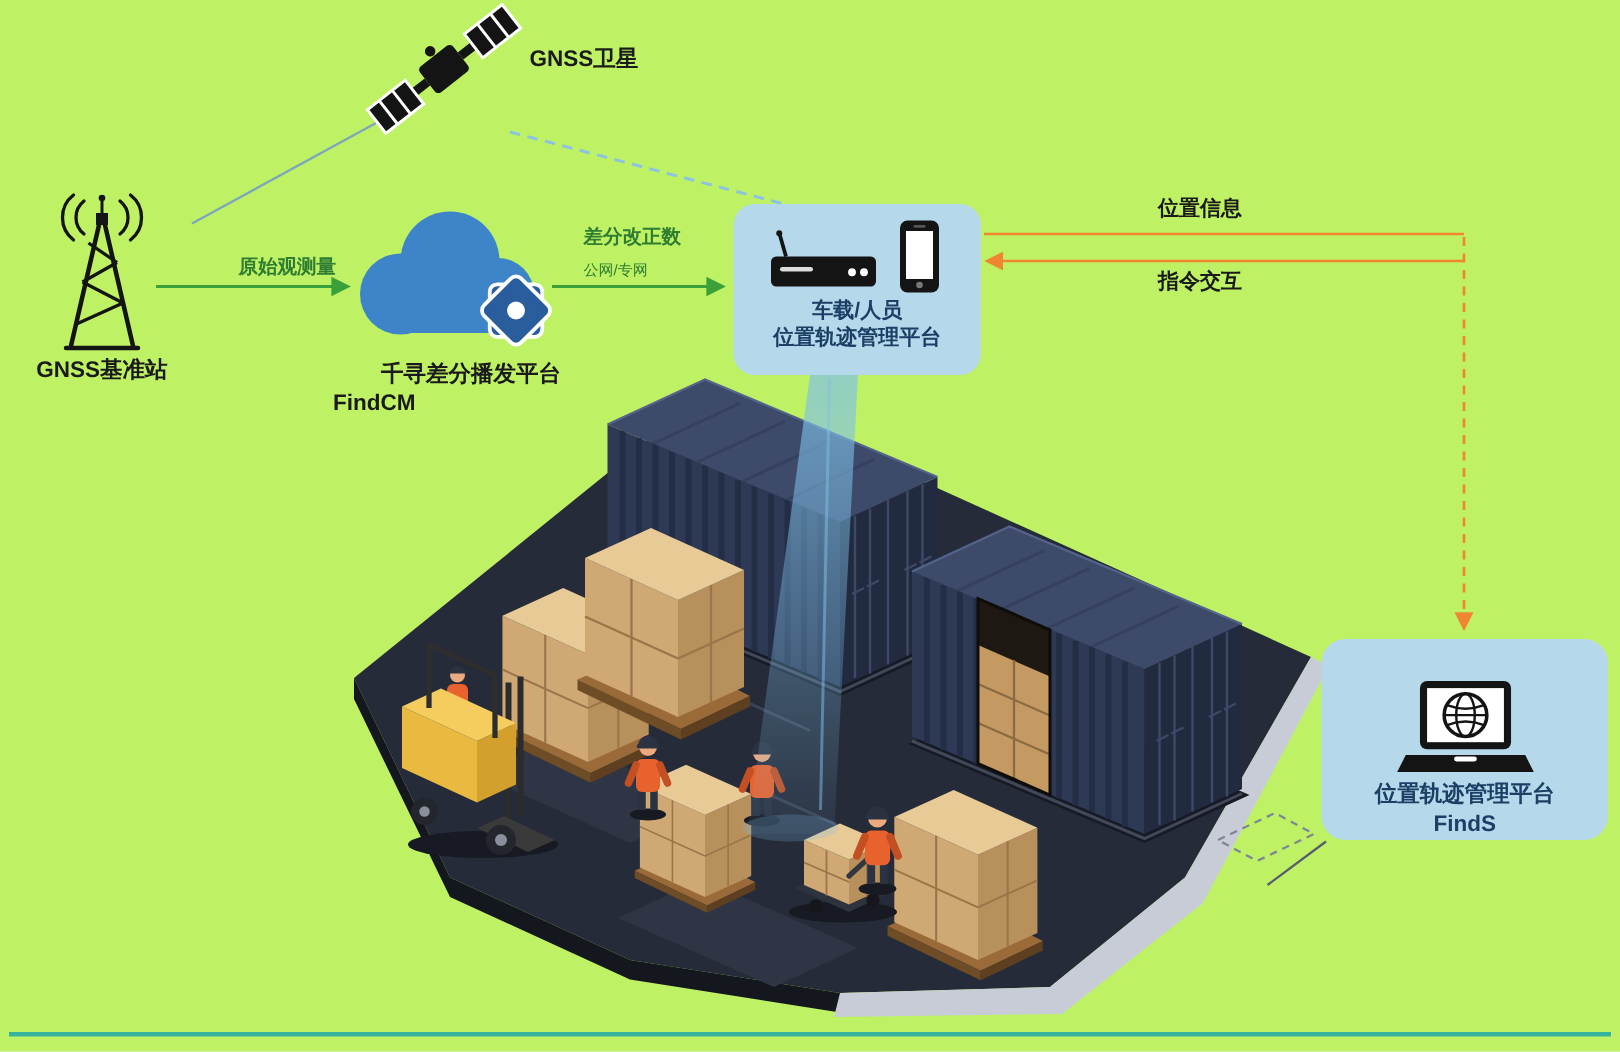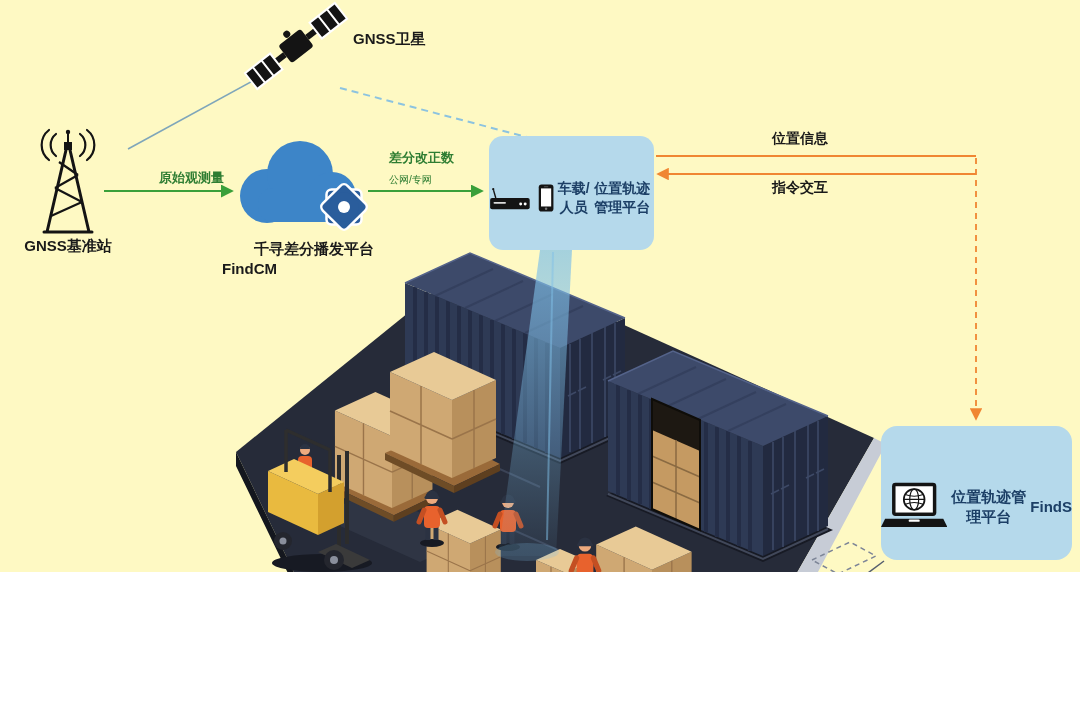--- a/index.html
+++ b/index.html
@@ -1,30 +1,30 @@
 <!DOCTYPE html>
 <html style="--green-arrow: #3aa03a; --green-label: #2e7d32; --orange-arrow: #f08632; --edge-label: #1a1a1a; --blue-line: #7fa6ba; --blue-dashed: #8cc3e0; --node-box-bg: #b5d9eb; --node-box-text: #1c3f66; --cloud-blue: #3d85c8; --gear-blue: #2a5d9c; --beam-blue: #7fc0e8; --bottom-rule-teal: #35b39b;"><head>
 <meta charset="utf-8">
 <style>
   *{margin:0;padding:0;box-sizing:border-box}
   body{background:#fff}
-  .stage{position:relative;width:1080px;height:572px;background:#fef9c3;overflow:hidden;
+  .stage{position:relative;width:1080px;height:701px;background:#bef264;overflow:hidden;
          font-family:"Liberation Sans","DejaVu Sans",sans-serif}
   .layer{position:absolute;left:0;top:0}
   .lbl{position:absolute;font-weight:700;color:#1a1a1a;white-space:nowrap}
   .lbl-satellite{left:353px;top:30px;font-size:15px;font-weight:600}
   .lbl-base{left:14px;top:237px;width:108px;text-align:center;font-size:15px}
   .lbl-cloud-title{left:222px;top:240px;width:152px;text-align:right;font-size:15px}
   .lbl-cloud-sub{left:222px;top:260px;width:152px;text-align:left;font-size:15px}
   .lbl-raw{left:112px;top:169px;width:112px;text-align:right;font-size:13px;font-weight:600;color:var(--green-label,#2e7d32)}
   .lbl-diff1{left:389px;top:149px;font-size:13px;font-weight:600;color:var(--green-label,#2e7d32)}
   .lbl-diff2{left:389px;top:173px;font-size:10px;font-weight:400;color:var(--green-label,#2e7d32)}
   .lbl-pos{left:748px;top:130px;width:104px;text-align:center;font-size:14px;font-weight:700;color:var(--edge-label,#1a1a1a)}
   .lbl-cmd{left:748px;top:179px;width:104px;text-align:center;font-size:14px;font-weight:600;color:var(--edge-label,#1a1a1a)}
-  .node{position:absolute;background:var(--node-box-bg,#b5d9eb);display:flex;flex-direction:row;align-items:center}
+  .node{position:absolute;background:var(--node-box-bg,#b5d9eb);display:flex;flex-direction:column;align-items:center}
   .node-terminal{left:489px;top:136px;width:165px;height:114px;border-radius:14px;padding-top:9px}
   .node-finds{left:881px;top:426px;width:191px;height:134px;border-radius:16px;padding-top:28px}
   .node .t1,.node .t2{color:var(--node-box-text,#1c3f66);font-weight:700;line-height:1.32;text-align:center}
   .node-terminal .t1,.node-terminal .t2{font-size:14px}
   .node-finds .t1,.node-finds .t2{font-size:15px}
   .rule{position:absolute;left:6px;top:688px;width:1068px;height:3px;background:var(--bottom-rule-teal,#35b39b)}
   
   .sg{stroke:var(--green-arrow,#3aa03a);stroke-width:2;fill:none}
   .so{stroke:var(--orange-arrow,#f08632);stroke-width:1.8;fill:none}
   .dash{stroke-dasharray:6 5}

